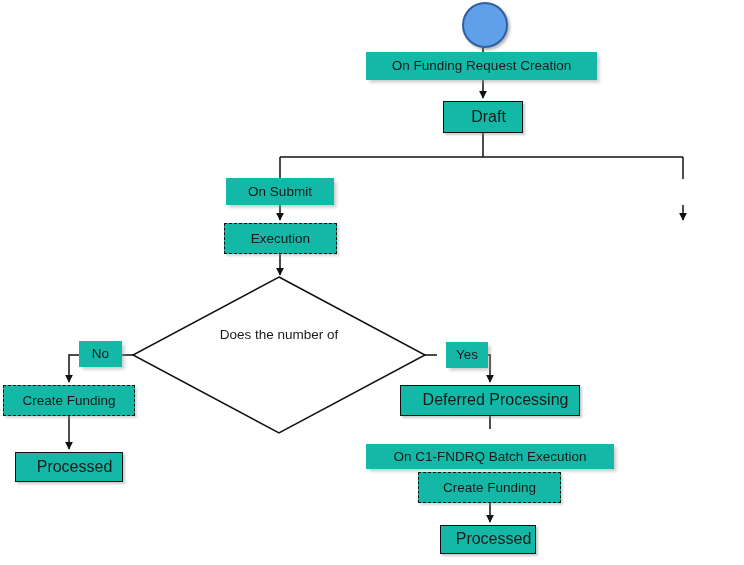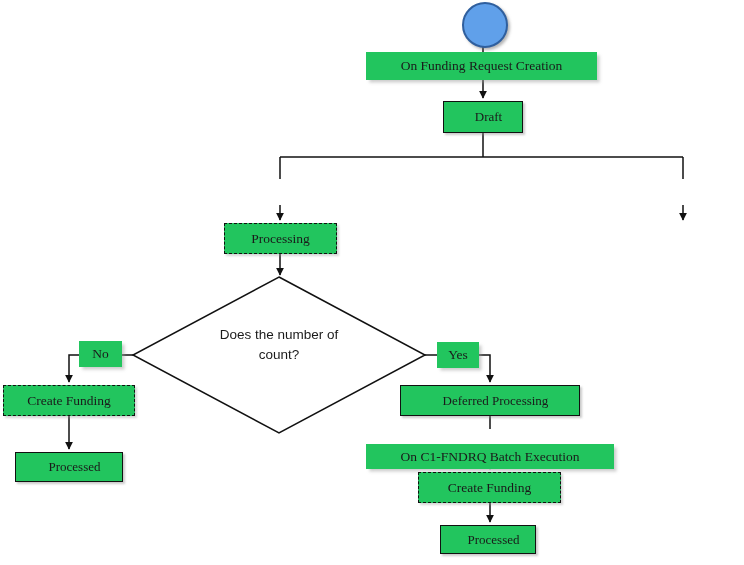--- a/index.html
+++ b/index.html
@@ -3,25 +3,25 @@
 <meta charset="utf-8">
 <style>
   html,body{margin:0;padding:0;background:#ffffff;}
   body{width:744px;height:565px;position:relative;overflow:hidden;
        font-family:"Liberation Sans","DejaVu Sans",sans-serif;
        -webkit-font-smoothing:antialiased;}
   #canvas{position:absolute;left:0;top:0;width:744px;height:565px;}
   svg.edges{position:absolute;left:0;top:0;width:744px;height:565px;pointer-events:none;}
 
   .node{position:absolute;box-sizing:border-box;display:flex;align-items:center;
-        justify-content:center;text-align:center;color:#1a1a1a;background:#22c55e;
-        line-height:1.18;font-family:Liberation Serif, serif;}
+        justify-content:center;text-align:center;color:#1a1a1a;background:#14b8a6;
+        line-height:1.18;}
 
   
-  .state-solid{border:1.6px solid #111111;font-size:13px;
+  .state-solid{border:1.6px solid #111111;font-size:16px;
                box-shadow:2px 2px 2px rgba(140,140,140,.45);padding-left:11px;}
   
   .state-dashed{border:1.7px dashed #111111;font-size:13.5px;
                 box-shadow:2px 2px 2px rgba(150,150,150,.38);}
   
   .label-plate{border:0;font-size:13.5px;
                box-shadow:2.5px 2.5px 3px rgba(155,155,155,.5);}
 
   .start-circle{position:absolute;border-radius:50%;
                 background:#60a0ea;border:2.2px solid #2f5f9e;
@@ -80,39 +80,39 @@
 
     <polygon points="279,277 425,355 279,433 133,355" fill="#ffffff" stroke="#111111" stroke-width="1.5"></polygon>
   </svg>
 
   <div class="start-circle" style="left:462px;top:2px;width:42px;height:42px;"></div>
 
   <div class="node label-plate" style="left:366px;top:52px;width:231px;height:28px;">On Funding Request Creation</div>
 
   <div class="node state-solid" style="left:443px;top:101px;width:80px;height:32px;">Draft</div>
 
+  <div class="node label-plate" style="left:226px;top:178px;width:108px;height:27px;">On Submit</div>
 
-  <div class="node state-dashed" style="left:224px;top:223px;width:113px;height:31px;">Processing</div>
+  <div class="node state-dashed" style="left:224px;top:223px;width:113px;height:31px;">Execution</div>
 
 
 
   <div class="diamond-text" style="left:189px;top:325px;width:180px;height:60px;">
     <div>
       <span class="dt-line">Does the number  of</span>
-      <span class="dt-line">count?</span>
     </div>
   </div>
 
   <div class="node label-plate" style="left:79px;top:341px;width:43px;height:26px;">No</div>
 
   <div class="node state-dashed" style="left:3px;top:385px;width:132px;height:31px;">Create Funding</div>
 
   <div class="node state-solid" style="left:15px;top:452px;width:108px;height:30px;">Processed</div>
 
-  <div class="node label-plate" style="left:437px;top:342px;width:42px;height:26px;">Yes</div>
+  <div class="node label-plate" style="left:446px;top:342px;width:42px;height:26px;">Yes</div>
 
   <div class="node state-solid" style="left:400px;top:385px;width:180px;height:31px;">Deferred Processing</div>
 
   <div class="node label-plate" style="left:366px;top:444px;width:248px;height:25px;">On C1-FNDRQ Batch Execution</div>
 
   <div class="node state-dashed" style="left:418px;top:472px;width:143px;height:31px;">Create Funding</div>
 
   <div class="node state-solid" style="left:440px;top:525px;width:96px;height:29px;">Processed</div>
 
 </div>

